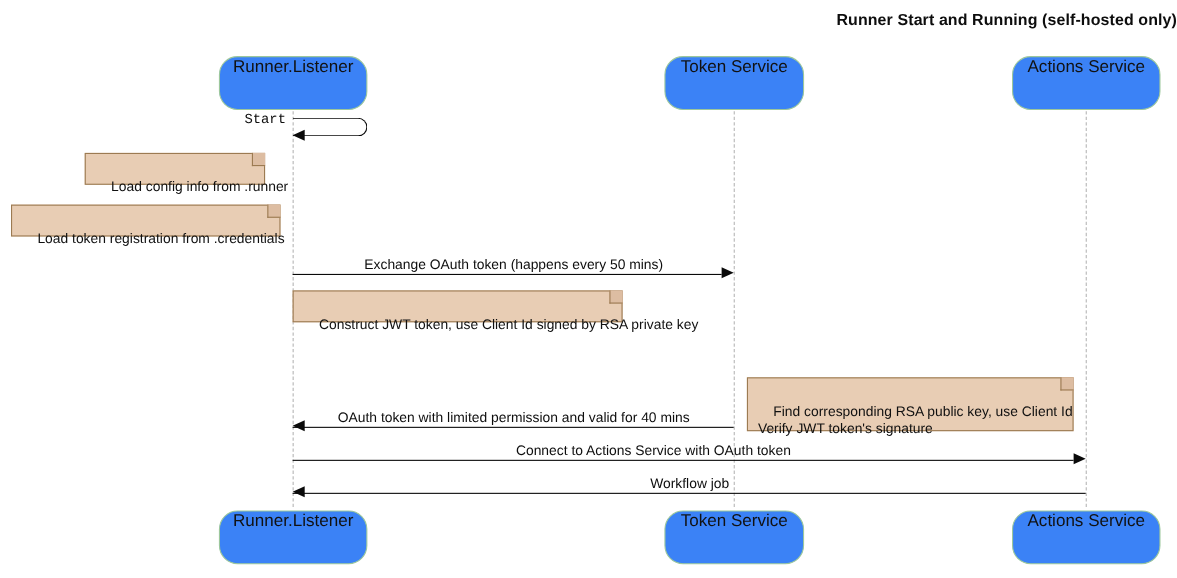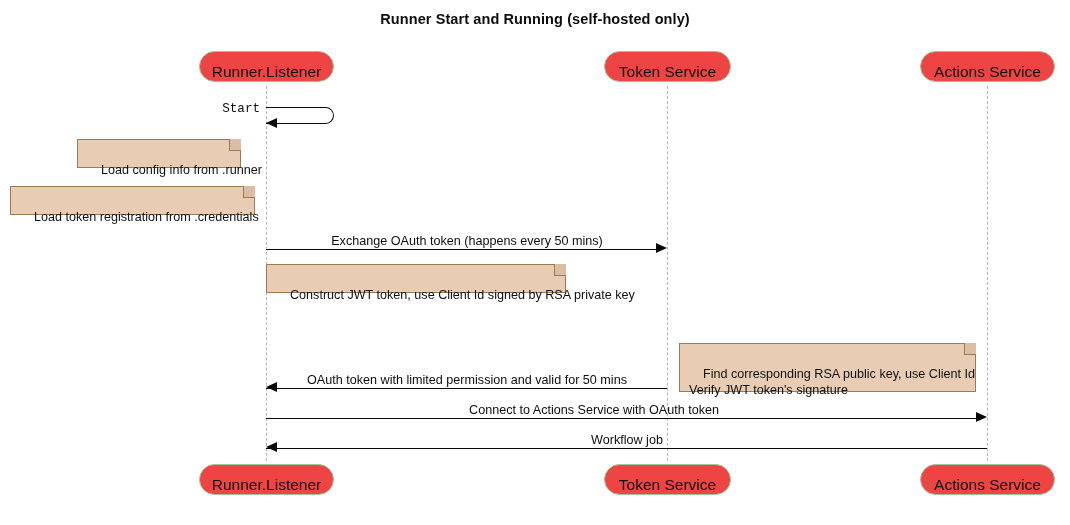--- a/index.html
+++ b/index.html
@@ -19,42 +19,42 @@
     position: absolute;
     left: 0; top: 0;
     width: 1070px;
     height: 525px;
   }
   .diagram-title {
     position: absolute;
     left: 0;
     top: 11px;
     width: 1070px;
-    text-align: center;
+    text-align: right;
     font-size: 14.5px;
     font-weight: bold;
     letter-spacing: 0.1px;
     color: #0d0d0d;
   }
   
   .lifeline {
     position: absolute;
     width: 0;
     border-left: 1.6px dashed #b6b6b6;
   }
   
   .participant {
     position: absolute;
     box-sizing: border-box;
-    background: #ef4444;
+    background: #3b82f6;
     border: 1px solid #9cc79c;
     border-radius: 17px;
-    height: 31px;
+    height: 49px;
     display: flex;
-    align-items: flex-end;
+    align-items: flex-start;
     justify-content: center;
     font-size: 15.5px;
     color: #111111;
     white-space: nowrap;
   }
   
   .note {
     position: absolute;
     box-sizing: border-box;
     background: #e8cdb4;
@@ -151,21 +151,21 @@
     <span>Construct JWT token, use Client Id signed by RSA private key</span>
     <span class="fold"></span>
   </div>
 
   <div class="note" style="left:679px; top:311px; width:297px; height:49px;margin-top:32px;">
     <span>Find corresponding RSA public key, use Client Id
 Verify JWT token's signature</span>
     <span class="fold"></span>
   </div>
 
-  <div class="msg-label centered" style="left:467px; top:373px;">OAuth token with limited permission and valid for 50 mins</div>
+  <div class="msg-label centered" style="left:467px; top:373px;">OAuth token with limited permission and valid for 40 mins</div>
   <div class="msg-line" style="left:266px; top:388px; width:401px;"></div>
   <div class="arrowhead left" style="left:266px; top:382px;"></div>
 
   <div class="msg-label centered" style="left:594px; top:403px;">Connect to Actions Service with OAuth token</div>
   <div class="msg-line" style="left:266px; top:418px; width:710px;"></div>
   <div class="arrowhead right" style="left:976px; top:412px;"></div>
 
   <div class="msg-label centered" style="left:627px; top:433px;">Workflow job</div>
   <div class="msg-line" style="left:266px; top:448px; width:721px;"></div>
   <div class="arrowhead left" style="left:266px; top:442px;"></div>

